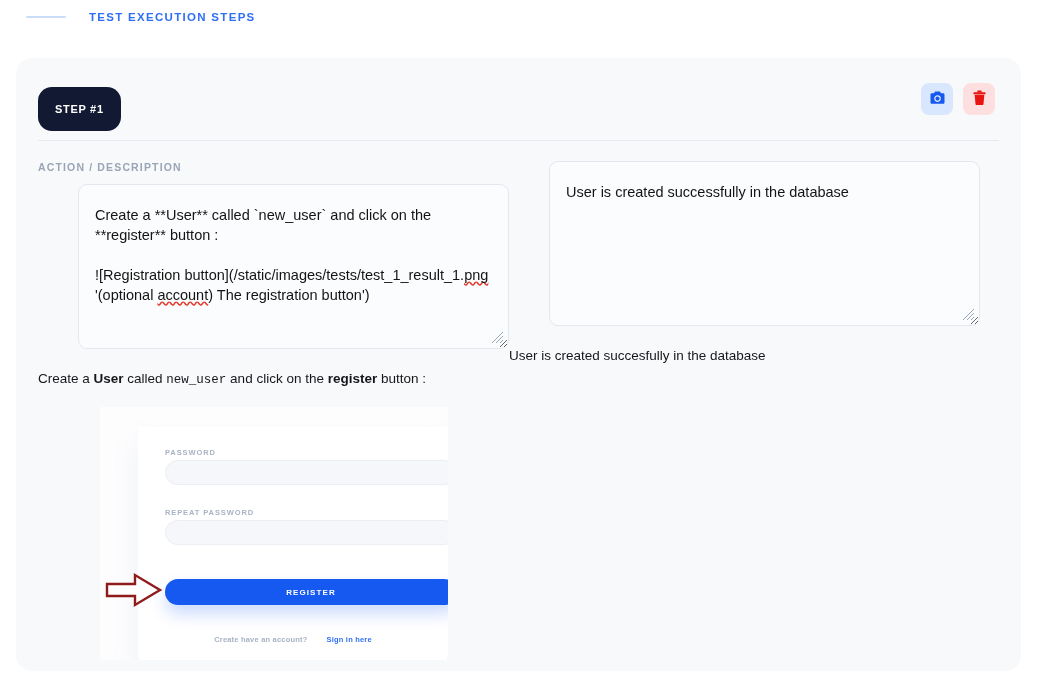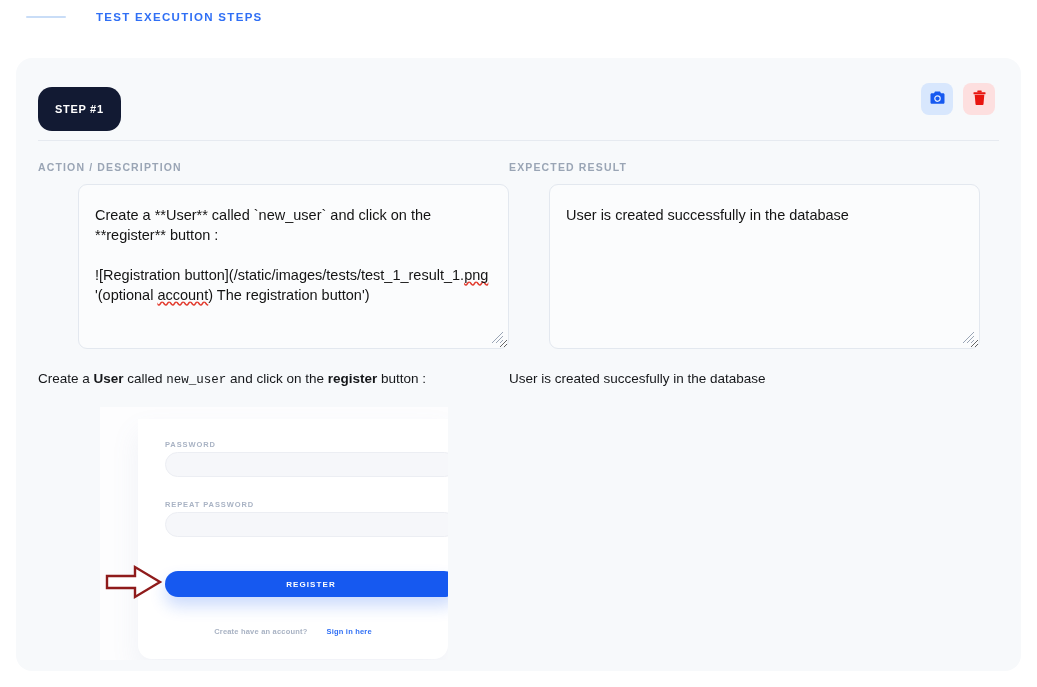--- a/index.html
+++ b/index.html
@@ -16,21 +16,21 @@
     background: #ffffff;
   }
 
   
   .section-header {
     position: absolute;
     left: 26px;
     top: 11px;
     display: flex;
     align-items: center;
-    gap: 30px;
+    gap: 23px;
   }
   .header-rule {
     width: 40px;
     height: 2px;
     background: #c9ddf7;
     border-radius: 1px;
   }
   .header-title {
     color: #2f6ff5;
     font-size: 11.5px;
@@ -169,21 +169,21 @@
     margin-top: 17px;
     margin-left: 62px;
     width: 348px;
     height: 253px;
     background: #fdfdfe;
     overflow: hidden;
   }
   .shot-card {
     position: absolute;
     left: 38px;
-    top: 12px;
+    top: 20px;
     width: 310px;
     height: 240px;
     background: #ffffff;
     border-radius: 0 0 14px 14px;
     box-shadow: 0 14px 28px rgba(120,140,180,0.10);
   }
   .shot-field-label {
     position: absolute;
     color: #a9b3c4;
     font-size: 7.5px;
@@ -319,21 +319,20 @@
             </div>
 
             <svg class="arrow-anno" viewBox="0 0 58 36">
               <path d="M2 12 H30 V3 L55 18 L30 33 V24 H2 Z" fill="#ffffff" stroke="#8f1b1b" stroke-width="2.4" stroke-linejoin="miter"></path>
             </svg>
           </div>
         </div>
       </div>
 
       <div class="col">
-        <div class="field-label">EXPECTED RESULT</div>
 
         <div class="ta-wrap">
           <div class="md-textarea" contenteditable="true" spellcheck="false" style="">User is created successfully in the database</div>
           <svg class="resize-grip" viewBox="0 0 13 13">
             <g stroke="#9aa5b5" stroke-width="1">
               <line x1="12" y1="1" x2="1" y2="12"></line>
               <line x1="12" y1="5" x2="5" y2="12"></line>
               <line x1="12" y1="9" x2="9" y2="12"></line>
             </g>
           </svg>

